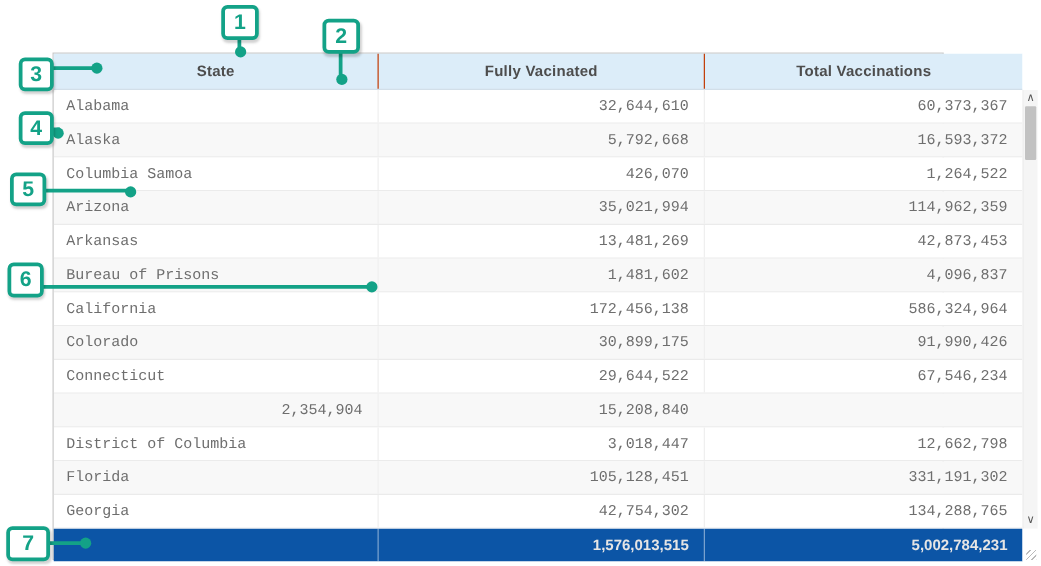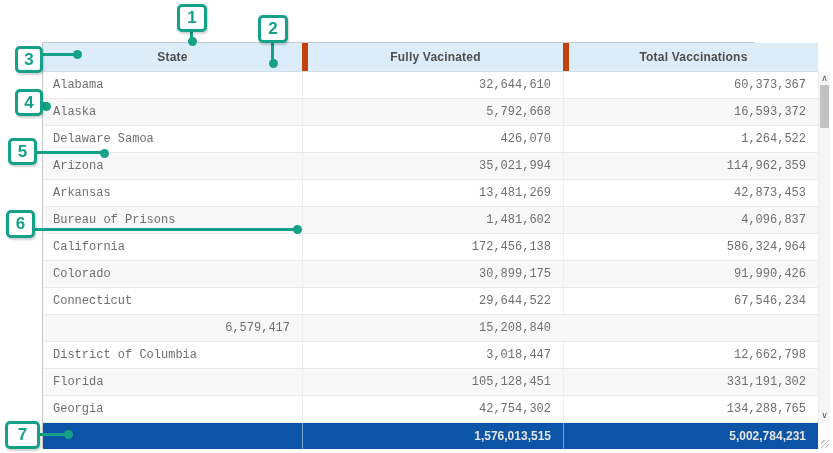--- a/index.html
+++ b/index.html
@@ -16,21 +16,21 @@
   }
   .thead{
     grid-column:1;grid-row:1;display:grid;grid-template-columns:259px 261px 255px;
     background:#dcedf9;border-bottom:1px solid #d2dfe9;box-sizing:border-box;
   }
   .th{
     display:flex;align-items:center;justify-content:center;
     font-size:12px;font-weight:700;color:#4d4d4d;letter-spacing:.2px;
     box-sizing:border-box;
   }
-  .th + .th{border-left:6px solid #c2410c;}
+  .th + .th{border-left:1px solid #c2410c;}
   .thead-gap{grid-column:2;grid-row:1;background:#ffffff;}
   .tbody{grid-column:1;grid-row:2;overflow:hidden;}
   .trow{
     display:grid;grid-template-columns:259px 261px 255px;height:27px;
     background:#ffffff;border-bottom:1px solid #ebebeb;box-sizing:border-box;font-family:Liberation Mono, monospace;
   }
   .trow.alt{background:#f8f8f8;}
   .cell{
     display:flex;align-items:center;font-size:12px;color:#6e6e6e;
     box-sizing:border-box;overflow:hidden;white-space:nowrap;
@@ -101,21 +101,21 @@
         <div class="cell state">Alabama</div>
         <div class="cell num">32,644,610</div>
         <div class="cell num">60,373,367</div>
       </div>
       <div class="trow alt">
         <div class="cell state">Alaska</div>
         <div class="cell num">5,792,668</div>
         <div class="cell num">16,593,372</div>
       </div>
       <div class="trow">
-        <div class="cell state">Delaware Samoa</div>
+        <div class="cell state">Columbia Samoa</div>
         <div class="cell num">426,070</div>
         <div class="cell num">1,264,522</div>
       </div>
       <div class="trow alt">
         <div class="cell state">Arizona</div>
         <div class="cell num">35,021,994</div>
         <div class="cell num">114,962,359</div>
       </div>
       <div class="trow">
         <div class="cell state">Arkansas</div>
@@ -136,21 +136,21 @@
         <div class="cell state">Colorado</div>
         <div class="cell num">30,899,175</div>
         <div class="cell num">91,990,426</div>
       </div>
       <div class="trow">
         <div class="cell state">Connecticut</div>
         <div class="cell num">29,644,522</div>
         <div class="cell num">67,546,234</div>
       </div>
       <div class="trow alt">
-        <div class="cell num">6,579,417</div>
+        <div class="cell num">2,354,904</div>
         <div class="cell num">15,208,840</div>
       </div>
       <div class="trow">
         <div class="cell state">District of Columbia</div>
         <div class="cell num">3,018,447</div>
         <div class="cell num">12,662,798</div>
       </div>
       <div class="trow alt">
         <div class="cell state">Florida</div>
         <div class="cell num">105,128,451</div>

